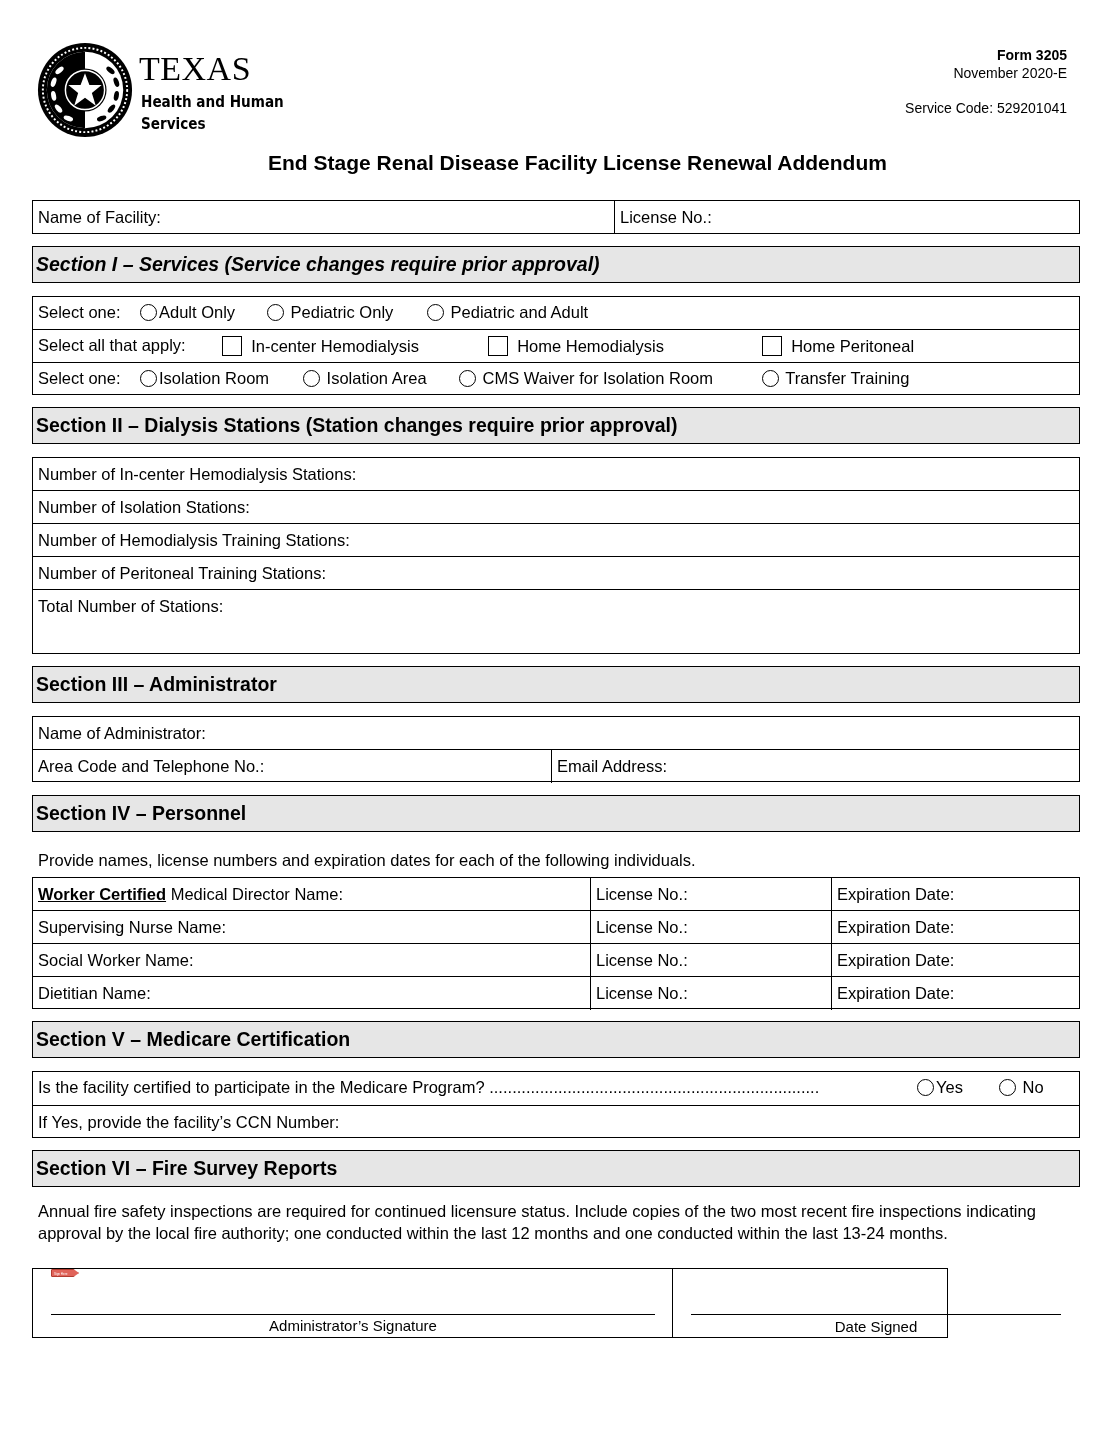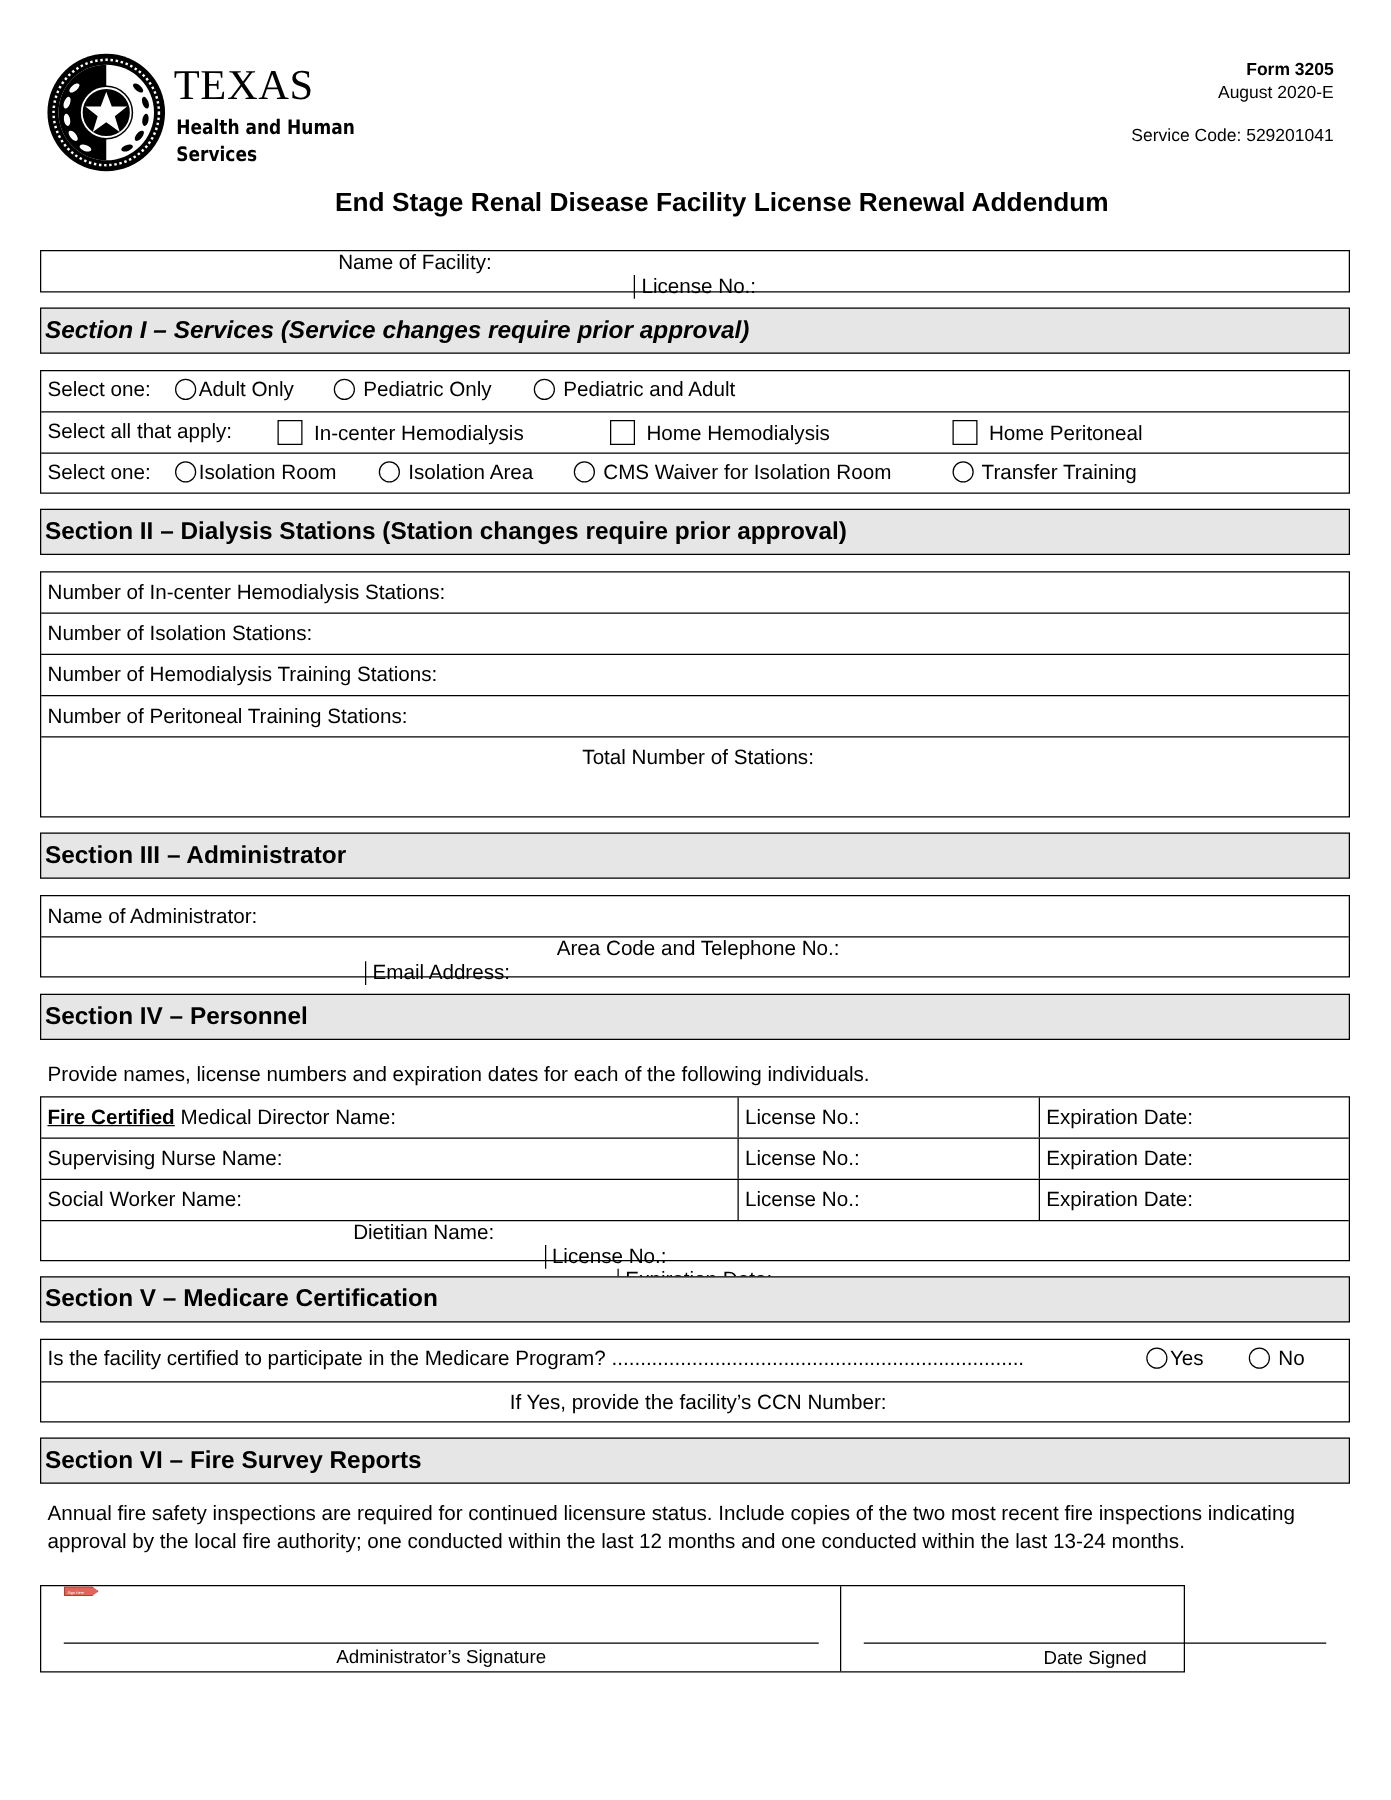--- a/index.html
+++ b/index.html
@@ -8,21 +8,21 @@
   .logo { left: 36px; top: 41px; width: 260px; height: 100px; }
   .seal { position: absolute; left: 0; top: 0; width: 98px; height: 98px; }
   .logo-texas { position: absolute; left: 103px; top: 10px; font-family: "Liberation Serif", serif; font-size: 34px; line-height: 36px; letter-spacing: 0.5px; }
   .logo-hhs { position: absolute; left: 105px; top: 50px; font-family: "DejaVu Sans", sans-serif; font-weight: bold; font-size: 16px; line-height: 22px; transform: scaleX(0.85); transform-origin: left top; white-space: nowrap; }
   .form-meta { right: 46px; top: 46px; text-align: right; font-size: 14px; line-height: 18px; }
   .form-meta .num { font-weight: bold; }
   .form-meta .svc { margin-top: 17px; }
   .title { left: 0; width: 1091px; top: 151px; text-align: center; font-size: 21px; font-weight: bold; margin-left: 32px; }
   .box { position: absolute; left: 32px; width: 1048px; border: 1px solid #000; box-sizing: border-box; }
   .row { display: flex; border-bottom: 1px solid #000; height: 33px; align-items: center; box-sizing: border-box; }
-  .row:last-child { border-bottom: none; flex-direction: column; }
+  .row:last-child { border-bottom: none; }
   .cell { height: 100%; display: flex; align-items: center; padding-left: 5px; box-sizing: border-box; font-size: 16.5px; white-space: nowrap; }
   .cell + .cell { border-left: 1px solid #000; }
   .section { position: absolute; left: 32px; width: 1048px; height: 37px; background: #e6e6e6; border: 1px solid #000; box-sizing: border-box; display: flex; align-items: center; padding-left: 3px; font-weight: bold; font-size: 19.5px; }
   .radio { display: inline-block; width: 17px; height: 17px; border: 1px solid #000; border-radius: 50%; box-sizing: border-box; vertical-align: -3px; margin-right: 2px; cursor: pointer; background: #fff; }
   .check { display: inline-block; width: 20px; height: 20px; border: 1px solid #000; box-sizing: border-box; vertical-align: -4px; cursor: pointer; background: #fff; }
   .opt { position: absolute; white-space: nowrap; font-size: 16.5px; }
   .rowrel { position: relative; display: block; }
   .para { position: absolute; left: 38px; font-size: 16.5px; line-height: 21.5px; }
   .u-bold { font-weight: bold; text-decoration: underline; }
   .sigbox { position: absolute; left: 32px; top: 1268px; width: 916px; height: 70px; border: 1px solid #000; box-sizing: border-box; }
@@ -60,21 +60,21 @@
   </svg>
   <div class="logo-texas">TEXAS</div>
   <div class="logo-hhs">
     <div>Health and Human</div>
     <div>Services</div>
   </div>
 </div>
 
 <div class="abs form-meta">
   <div class="num">Form 3205</div>
-  <div>August 2020-E</div>
+  <div>November 2020-E</div>
   <div class="svc">Service Code: 529201041</div>
 </div>
 
 <div class="abs title">End Stage Renal Disease Facility License Renewal Addendum</div>
 
 <div class="box" style="top:200px; height:34px;">
   <div class="row" style="height:32px;">
     <div class="cell" style="width:581px;">
         <span>Name of Facility:</span>
       </div>
@@ -151,21 +151,21 @@
         <span>Email Address:</span>
       </div>
   </div>
 </div>
 
 <div class="section" style="top:795px;">Section IV – Personnel</div>
 <div class="para" style="top:850px;">Provide names, license numbers and expiration dates for each of the following individuals.</div>
 <div class="box" style="top:877px; height:132px;">
   <div class="row">
     <div class="cell" style="width:557px;">
-        <span class="u-bold">Fire Certified</span>
+        <span class="u-bold">Worker Certified</span>
         <span style="white-space:pre;"> Medical Director Name:</span>
       </div>
     <div class="cell" style="width:241px;">
         <span>License No.:</span>
       </div>
     <div class="cell" style="flex:1;">
         <span>Expiration Date:</span>
       </div>
   </div>
   <div class="row">

